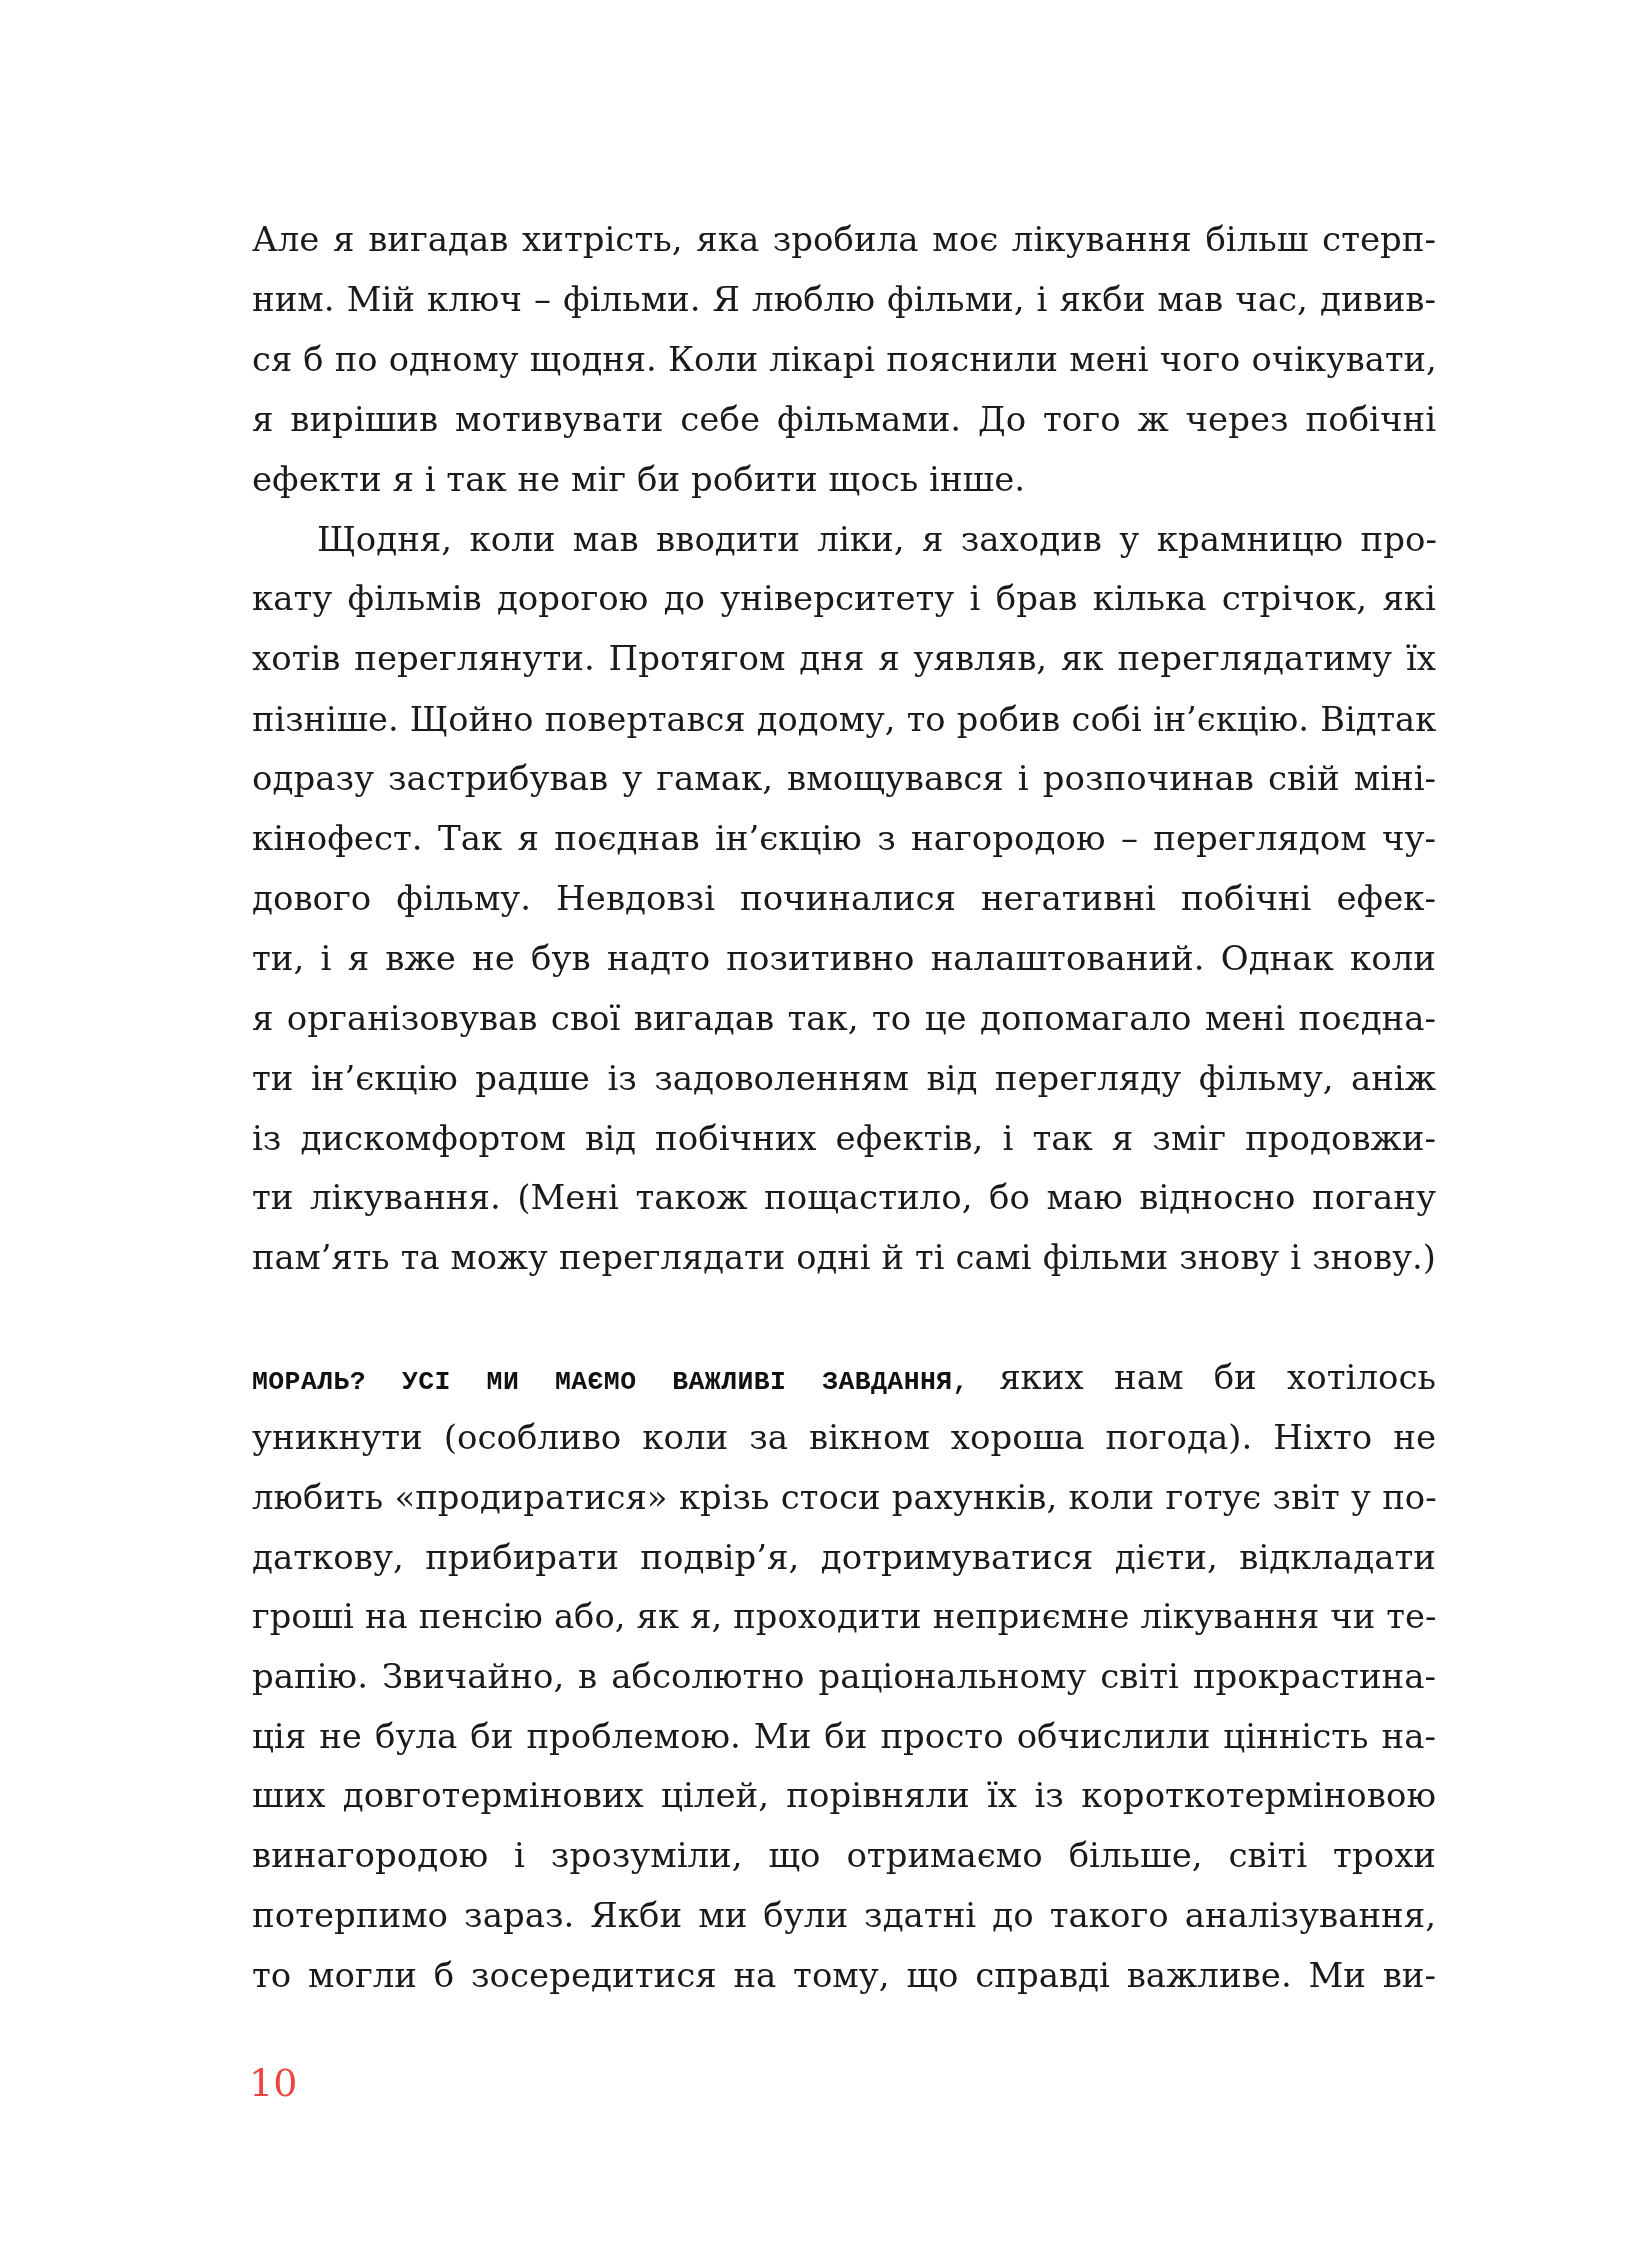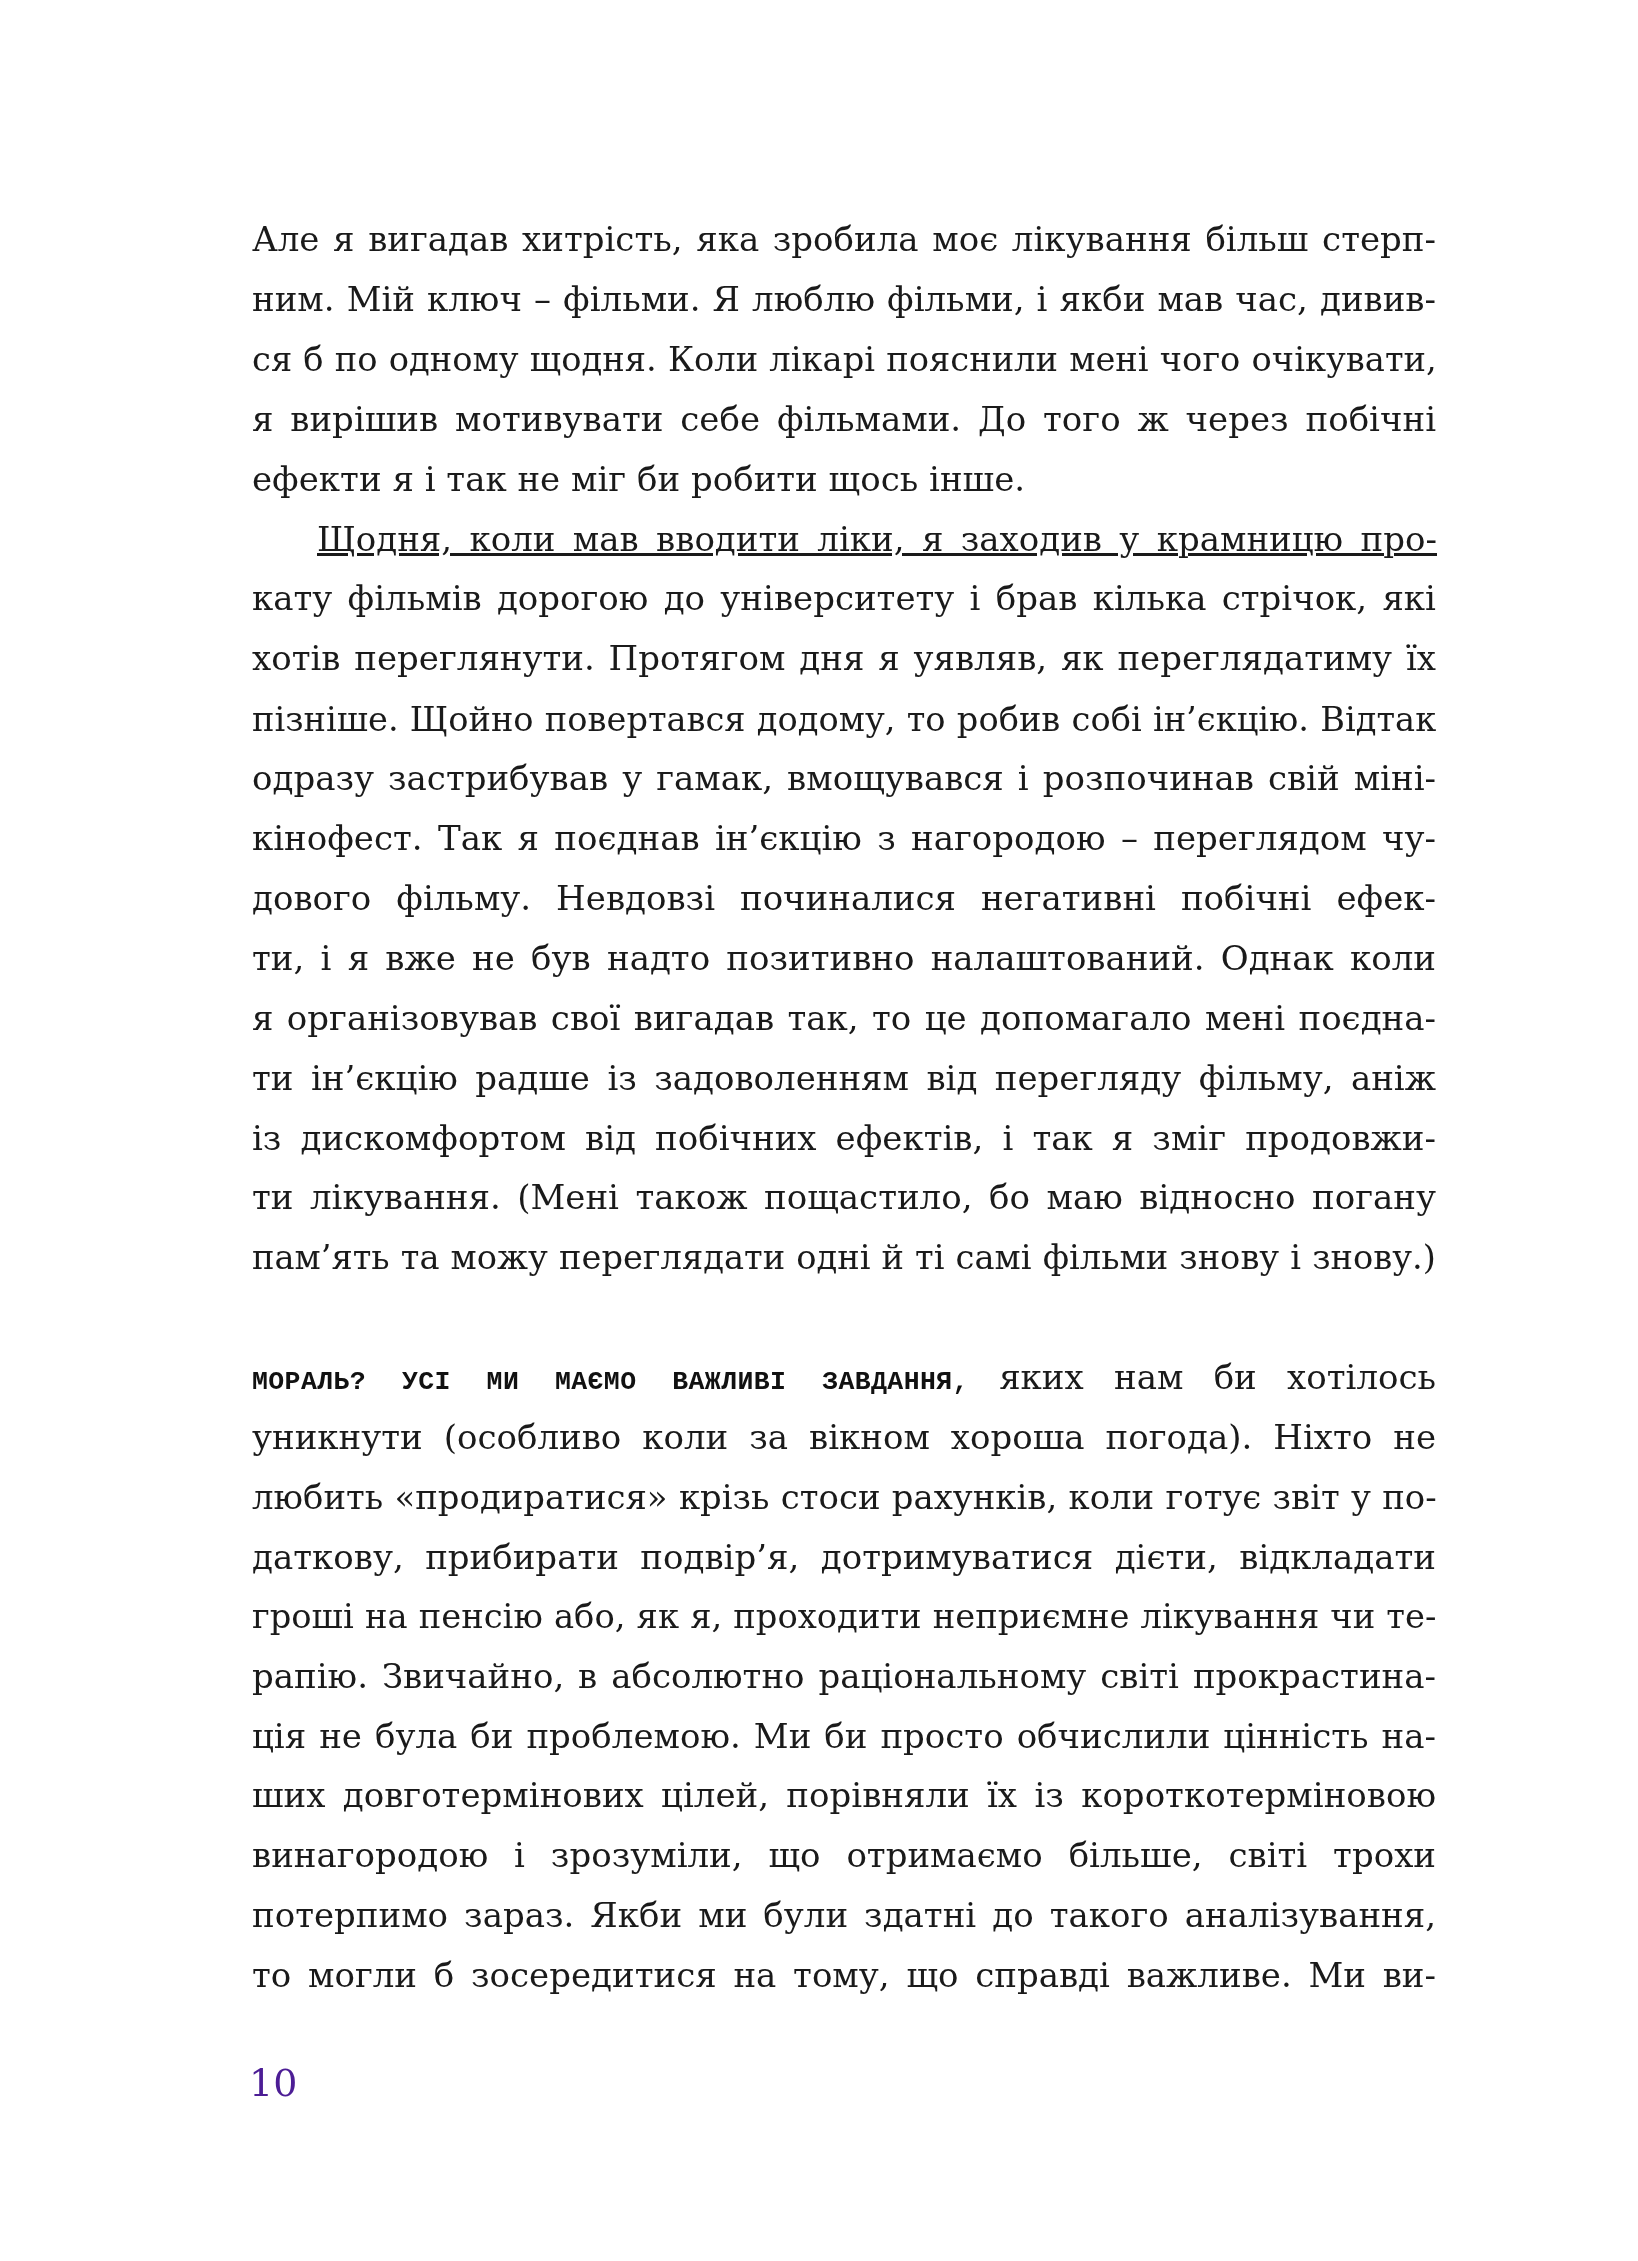--- a/index.html
+++ b/index.html
@@ -8,29 +8,29 @@
   .column { position: absolute; left: 252px; top: 0; width: 1184px; }
   .line {
     position: absolute; left: 0; width: 1184px; height: 60px;
     font-family: "DejaVu Serif", "Liberation Serif", serif;
     font-size: 34px; line-height: 60px; color: #1a1a1a;
     white-space: nowrap;
     text-align: justify; text-align-last: justify;
     transform-origin: left center;
   }
   .line.end { text-align: right; text-align-last: left; }
-  .line.indent { padding-left: 65px; width: 1120px; text-decoration: underline; }
+  .line.indent { padding-left: 65px; width: 1120px; }
   .runin {
     font-family: Liberation Mono, monospace;
     font-weight: bold; font-size: 26.5px; letter-spacing: 0.4px; color: #111111;
   }
   .pagenum {
     position: absolute; left: 249px; top: 2058px;
     font-family: "DejaVu Serif", "Liberation Serif", serif;
-    font-size: 38px; line-height: 51px; color: #4c1d95;
+    font-size: 38px; line-height: 51px; color: #ef4444;
   }
 </style>
 </head>
 <body>
 
 <div class="page">
   <div class="column">
 
     <div class="line" style="top:209px">Але я вигадав хитрість, яка зробила моє лікування більш стерп-</div>
     <div class="line" style="top:269px">ним. Мій ключ – фільми. Я люблю фільми, і якби мав час, дивив-</div>

